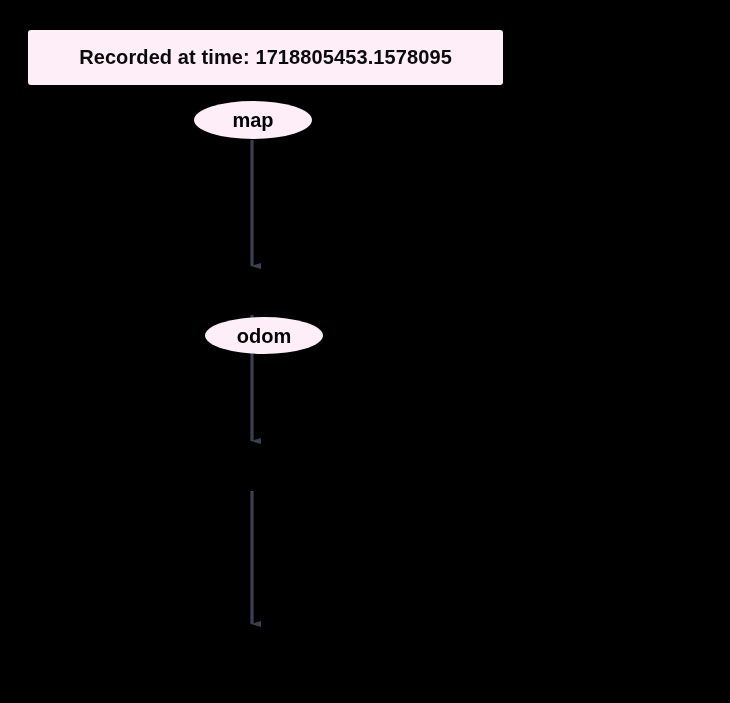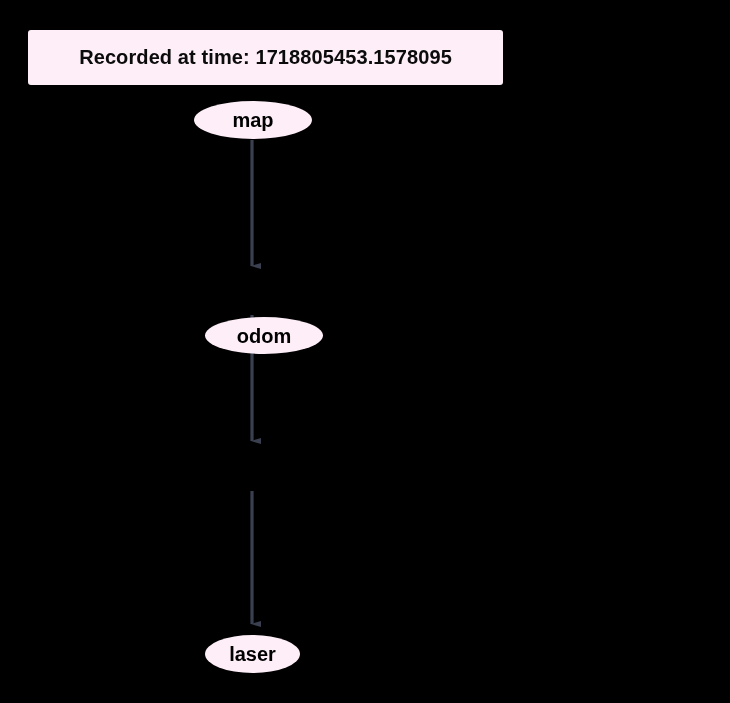--- a/index.html
+++ b/index.html
@@ -111,17 +111,14 @@
 
   <div class="node node-map">
     <span class="node-label">map</span>
   </div>
 
   <div class="node node-odom">
     <span class="node-label">odom</span>
   </div>
 
 
-  <div class="node node-laser">
-    <span class="node-label">laser</span>
-  </div>
 
 </div>
 
 </body></html>

